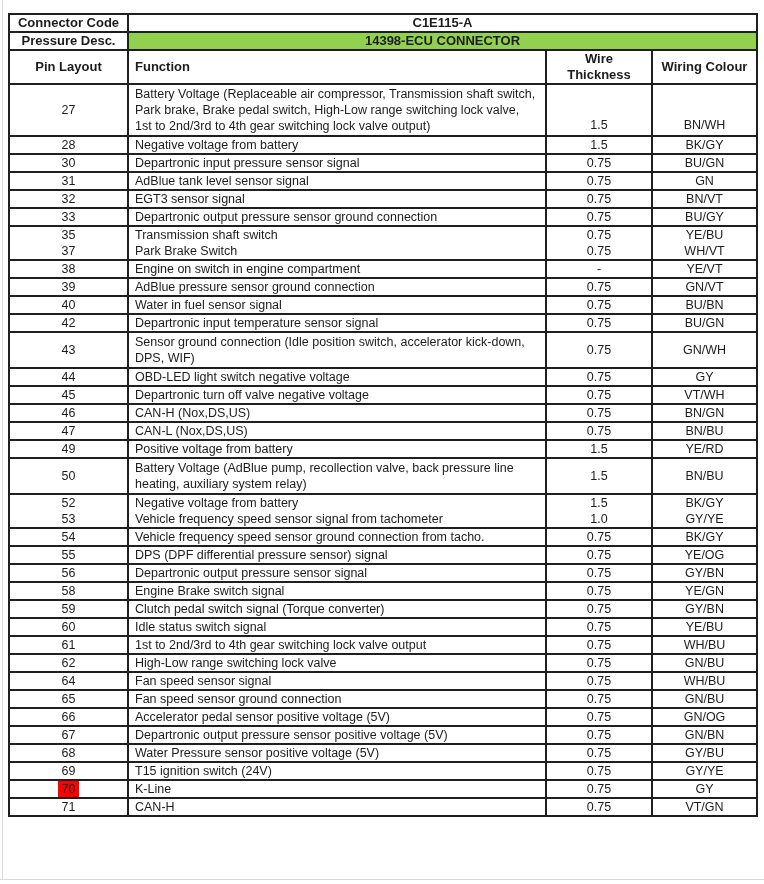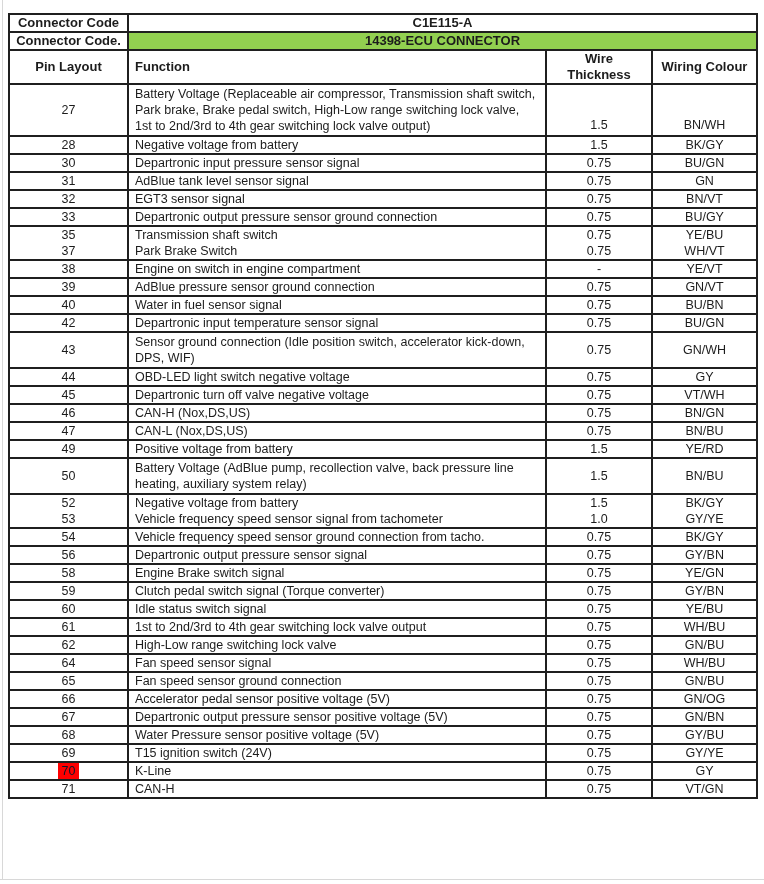--- a/index.html
+++ b/index.html
@@ -49,21 +49,21 @@
       <col class="c-fn">
       <col class="c-thick">
       <col class="c-col">
   </colgroup>
   <tbody>
     <tr class="hdr">
       <td class="c b">Connector Code</td>
       <td class="c b" colspan="3">C1E115-A</td>
     </tr>
     <tr class="hdr">
-      <td class="c b">Connector Code.</td>
+      <td class="c b">Pressure Desc.</td>
       <td class="c b green" colspan="3">14398-ECU CONNECTOR</td>
     </tr>
     <tr class="hdr">
       <td class="c b">Pin Layout</td>
       <td class="l b">Function</td>
       <td class="c b">Wire Thickness</td>
       <td class="c b">Wiring Colour</td>
     </tr>
   </tbody>
   <tbody id="pin-rows">
@@ -193,20 +193,26 @@
     <td class="c vb">1.0</td>
     <td class="c vb">GY/YE</td>
   </tr>
       <tr>
     <td class="c"><span class="pin-text">54</span></td>
     <td class="l">Vehicle frequency speed sensor ground connection from tacho.</td>
     <td class="c vb">0.75</td>
     <td class="c vb">BK/GY</td>
   </tr>
       <tr>
+    <td class="c"><span class="pin-text">55</span></td>
+    <td class="l">DPS (DPF differential pressure sensor) signal</td>
+    <td class="c vb">0.75</td>
+    <td class="c vb">YE/OG</td>
+  </tr>
+      <tr>
     <td class="c"><span class="pin-text">56</span></td>
     <td class="l">Departronic output pressure sensor signal</td>
     <td class="c vb">0.75</td>
     <td class="c vb">GY/BN</td>
   </tr>
       <tr>
     <td class="c"><span class="pin-text">58</span></td>
     <td class="l">Engine Brake switch signal</td>
     <td class="c vb">0.75</td>
     <td class="c vb">YE/GN</td>

